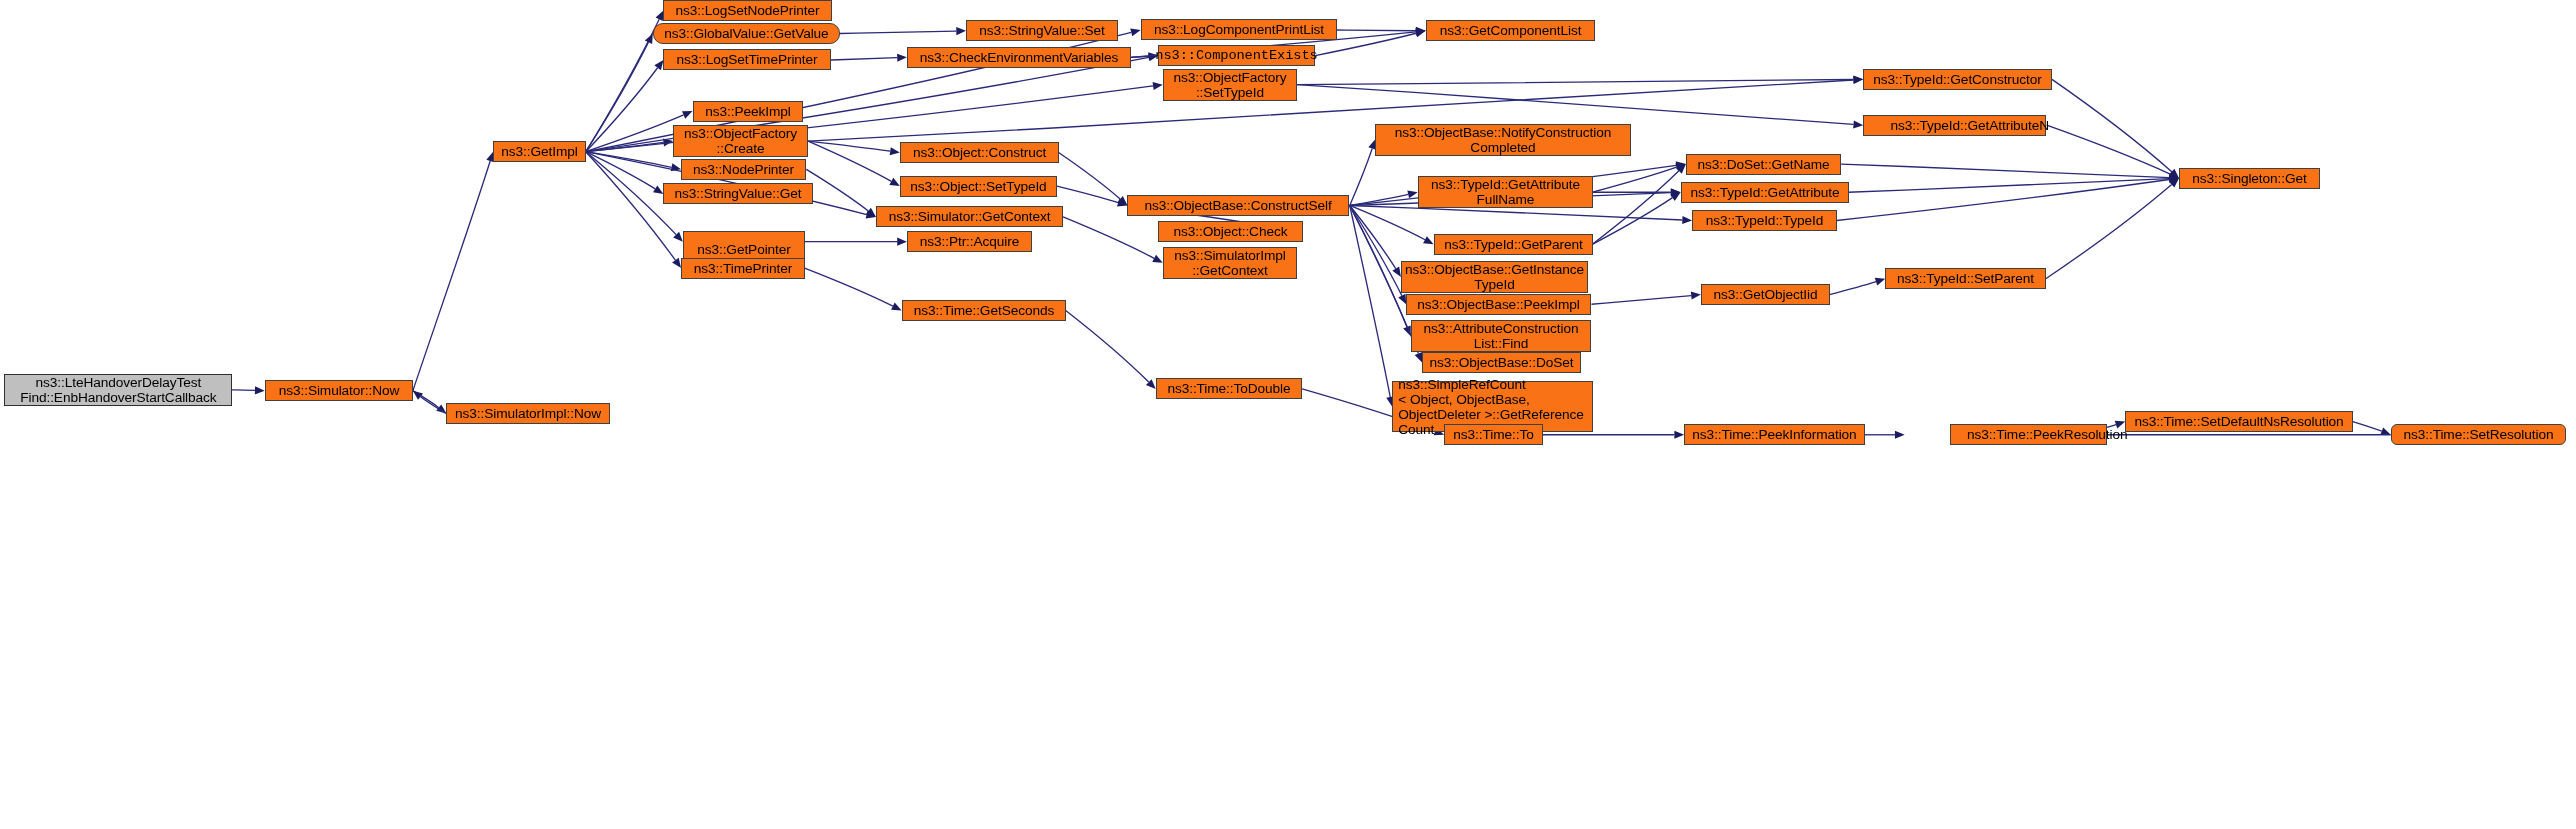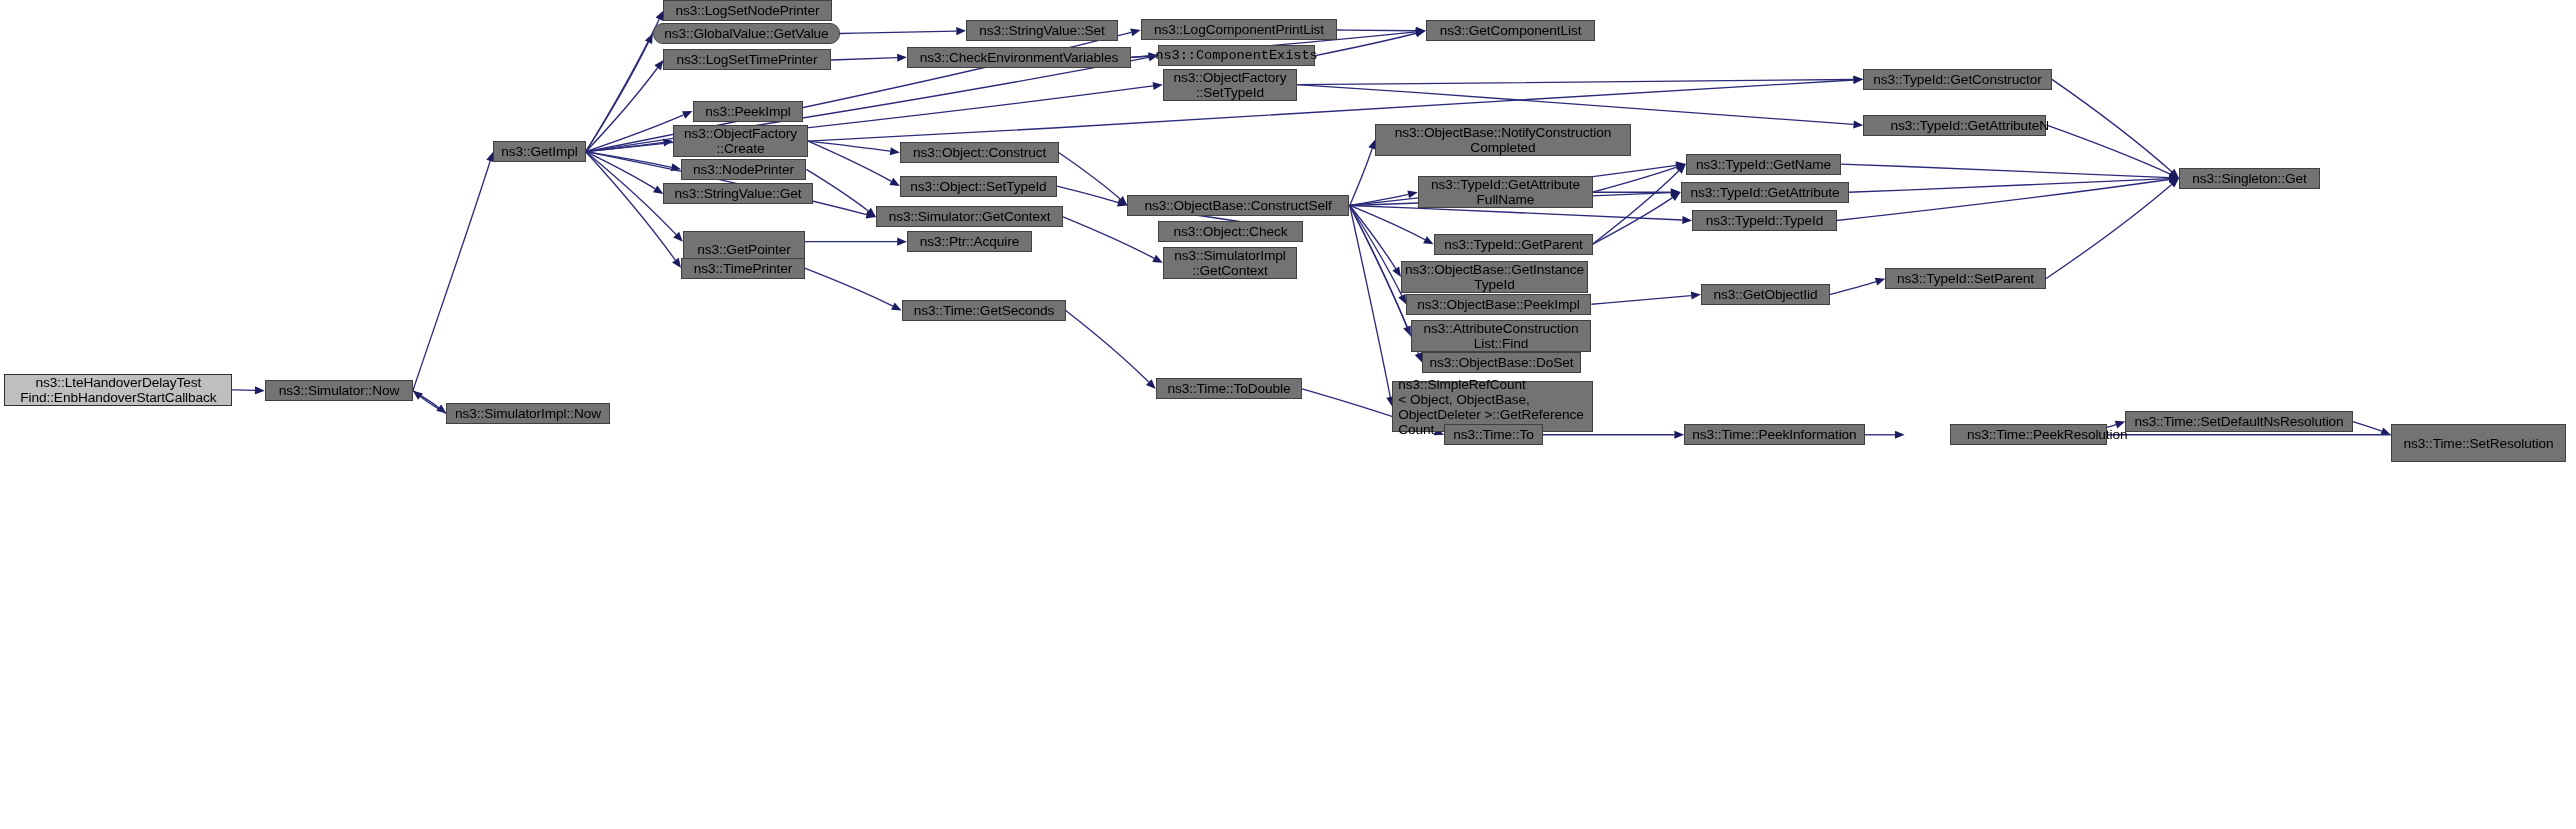--- a/index.html
+++ b/index.html
@@ -23,21 +23,21 @@
     position: absolute;
     left: 0;
     top: 0;
     width: 2576px;
     height: 829px;
     display: block;
   }
   .node-box {
     position: absolute;
     box-sizing: border-box;
-    background: #737373;
+    background: #f97316;
     border: 1.2px solid #404040;
     display: flex;
     align-items: center;
     justify-content: center;
     text-align: center;
     color: #000000;
     font-size: 13.7px;
     line-height: 15px;
     letter-spacing: -0.1px;
     white-space: pre-line;
@@ -234,29 +234,29 @@
       <div class="node-box" style="left: 1401px; top: 261px; width: 187px; height: 32px;">ns3::ObjectBase::GetInstance
 TypeId</div>
       <div class="node-box" style="left: 1406px; top: 294px; width: 185px; height: 21px;">ns3::ObjectBase::PeekImpl</div>
       <div class="node-box" style="left: 1411px; top: 320px; width: 180px; height: 32px;">ns3::AttributeConstruction
 List::Find</div>
       <div class="node-box" style="left: 1422px; top: 352px; width: 159px; height: 21px;">ns3::ObjectBase::DoSet</div>
       <div class="node-box" style="left: 1392px; top: 381px; width: 201px; height: 51px; justify-content: flex-start; text-align: left; padding-left: 5.3px;">ns3::SimpleRefCount
 &lt; Object, ObjectBase,
  ObjectDeleter &gt;::GetReference
 Count</div>
-      <div class="node-box" style="left: 1686px; top: 154px; width: 155px; height: 21px;">ns3::TypeId::GetName</div>
+      <div class="node-box" style="left: 1686px; top: 154px; width: 155px; height: 21px;">ns3::DoSet::GetName</div>
       <div class="node-box" style="left: 1681px; top: 182px; width: 168px; height: 21px;">ns3::TypeId::GetAttribute</div>
       <div class="node-box" style="left: 1692px; top: 210px; width: 145px; height: 21px;">ns3::TypeId::TypeId</div>
       <div class="node-box" style="left: 1701px; top: 284px; width: 129px; height: 21px;">ns3::GetObjectIid</div>
       <div class="node-box" style="left: 1863px; top: 69px; width: 189px; height: 21px;">ns3::TypeId::GetConstructor</div>
       <div class="node-box" style="left: 1863px; top: 115px; width: 183px; height: 21px; padding-left: 34px;">ns3::TypeId::GetAttributeN</div>
       <div class="node-box" style="left: 1885px; top: 268px; width: 161px; height: 21px;">ns3::TypeId::SetParent</div>
       <div class="node-box" style="left: 2179px; top: 168px; width: 141px; height: 21px;">ns3::Singleton::Get</div>
       <div class="node-box" style="left: 1156px; top: 378px; width: 146px; height: 21px;">ns3::Time::ToDouble</div>
       <div class="node-box" style="left: 1444px; top: 424px; width: 99px; height: 21px;">ns3::Time::To</div>
       <div class="node-box" style="left: 1684px; top: 424px; width: 181px; height: 21px;">ns3::Time::PeekInformation</div>
       <div class="node-box" style="left: 1950px; top: 424px; width: 157px; height: 21px; padding-left: 41px;">ns3::Time::PeekResolution</div>
       <div class="node-box" style="left: 2125px; top: 411px; width: 228px; height: 21px;">ns3::Time::SetDefaultNsResolution</div>
-      <div class="node-box" style="left: 2391px; top: 424px; width: 175px; height: 38px;">ns3::Time::SetResolution</div>
+      <div class="node-box" style="left: 2391px; top: 424px; width: 175px; height: 21px; border-radius: 6px;">ns3::Time::SetResolution</div>
     </div>
 </div>
 
 
 </body></html>

